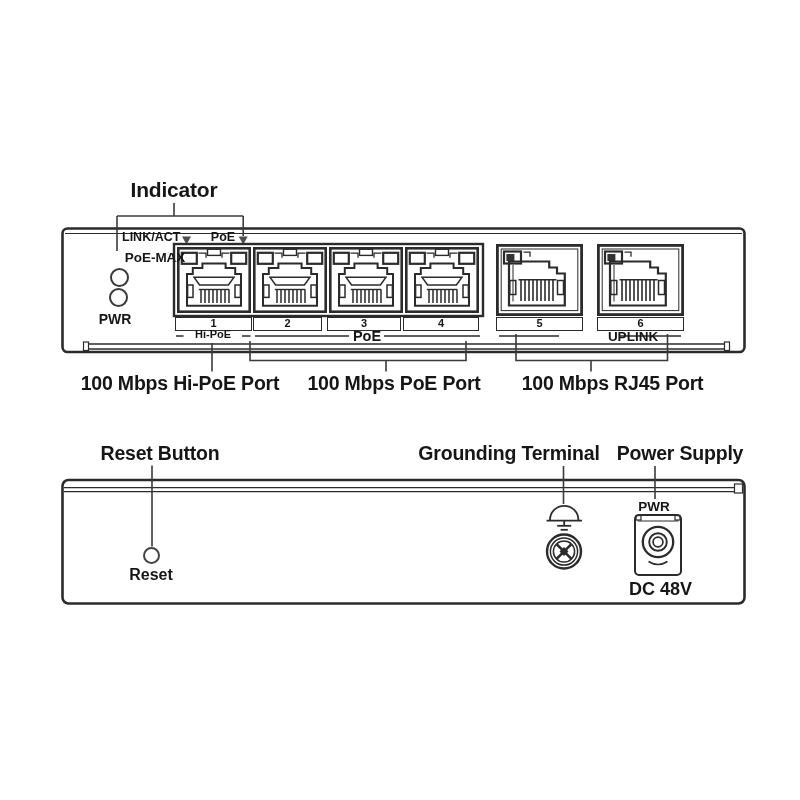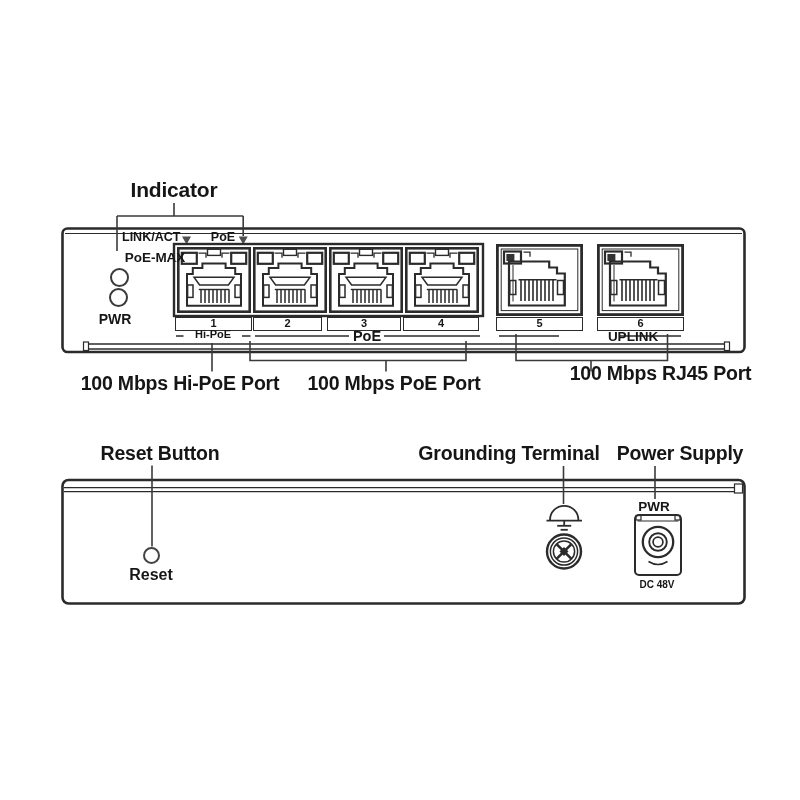--- a/index.html
+++ b/index.html
@@ -169,26 +169,26 @@
   <div class="strip" style="left:403px;top:317px;width:76px;">4</div>
   <div class="strip" style="left:496px;top:317px;width:87px;">5</div>
   <div class="strip" style="left:597px;top:317px;width:87px;">6</div>
 
   <div class="t sm" style="left:183px;top:328px;width:60px;font-size:11px;">Hi-PoE</div>
   <div class="t sm" style="left:348px;top:328px;width:38px;font-size:14.5px;">PoE</div>
   <div class="t sm" style="left:560px;top:329px;width:58px;font-size:13.5px;margin-left:44px;">UPLINK</div>
 
   <div class="t big" style="left:60px;top:372px;width:240px;">100 Mbps Hi-PoE Port</div>
   <div class="t big" style="left:304px;top:372px;width:180px;">100 Mbps PoE Port</div>
-  <div class="t big" style="left:520px;top:362px;width:185px;margin-left:48px;">100 Mbps RJ45 Port</div>
+  <div class="t big" style="left:520px;top:372px;width:185px;">100 Mbps RJ45 Port</div>
 
   <div class="t big" style="left:94px;top:442px;width:132px;">Reset Button</div>
   <div class="t big" style="left:412px;top:442px;width:194px;">Grounding Terminal</div>
   <div class="t big" style="left:610px;top:442px;width:140px;">Power Supply</div>
 
   <div class="hole" style="left:143px;top:547px;width:17px;height:17px;"></div>
   <div class="t sm" style="left:125px;top:566px;width:52px;font-size:16px;">Reset</div>
 
   <div class="t sm" style="left:634px;top:499px;width:40px;font-size:13.5px;">PWR</div>
   <div class="jack" style="left:634px;top:514px;width:48px;height:62px;"></div>
-  <div class="t sm" style="left:629px;top:579px;width:56px;font-size:10px;">DC 48V</div>
+  <div class="t sm" style="left:629px;top:579px;width:56px;font-size:18px;">DC 48V</div>
 
 </div>
 
 </body></html>

